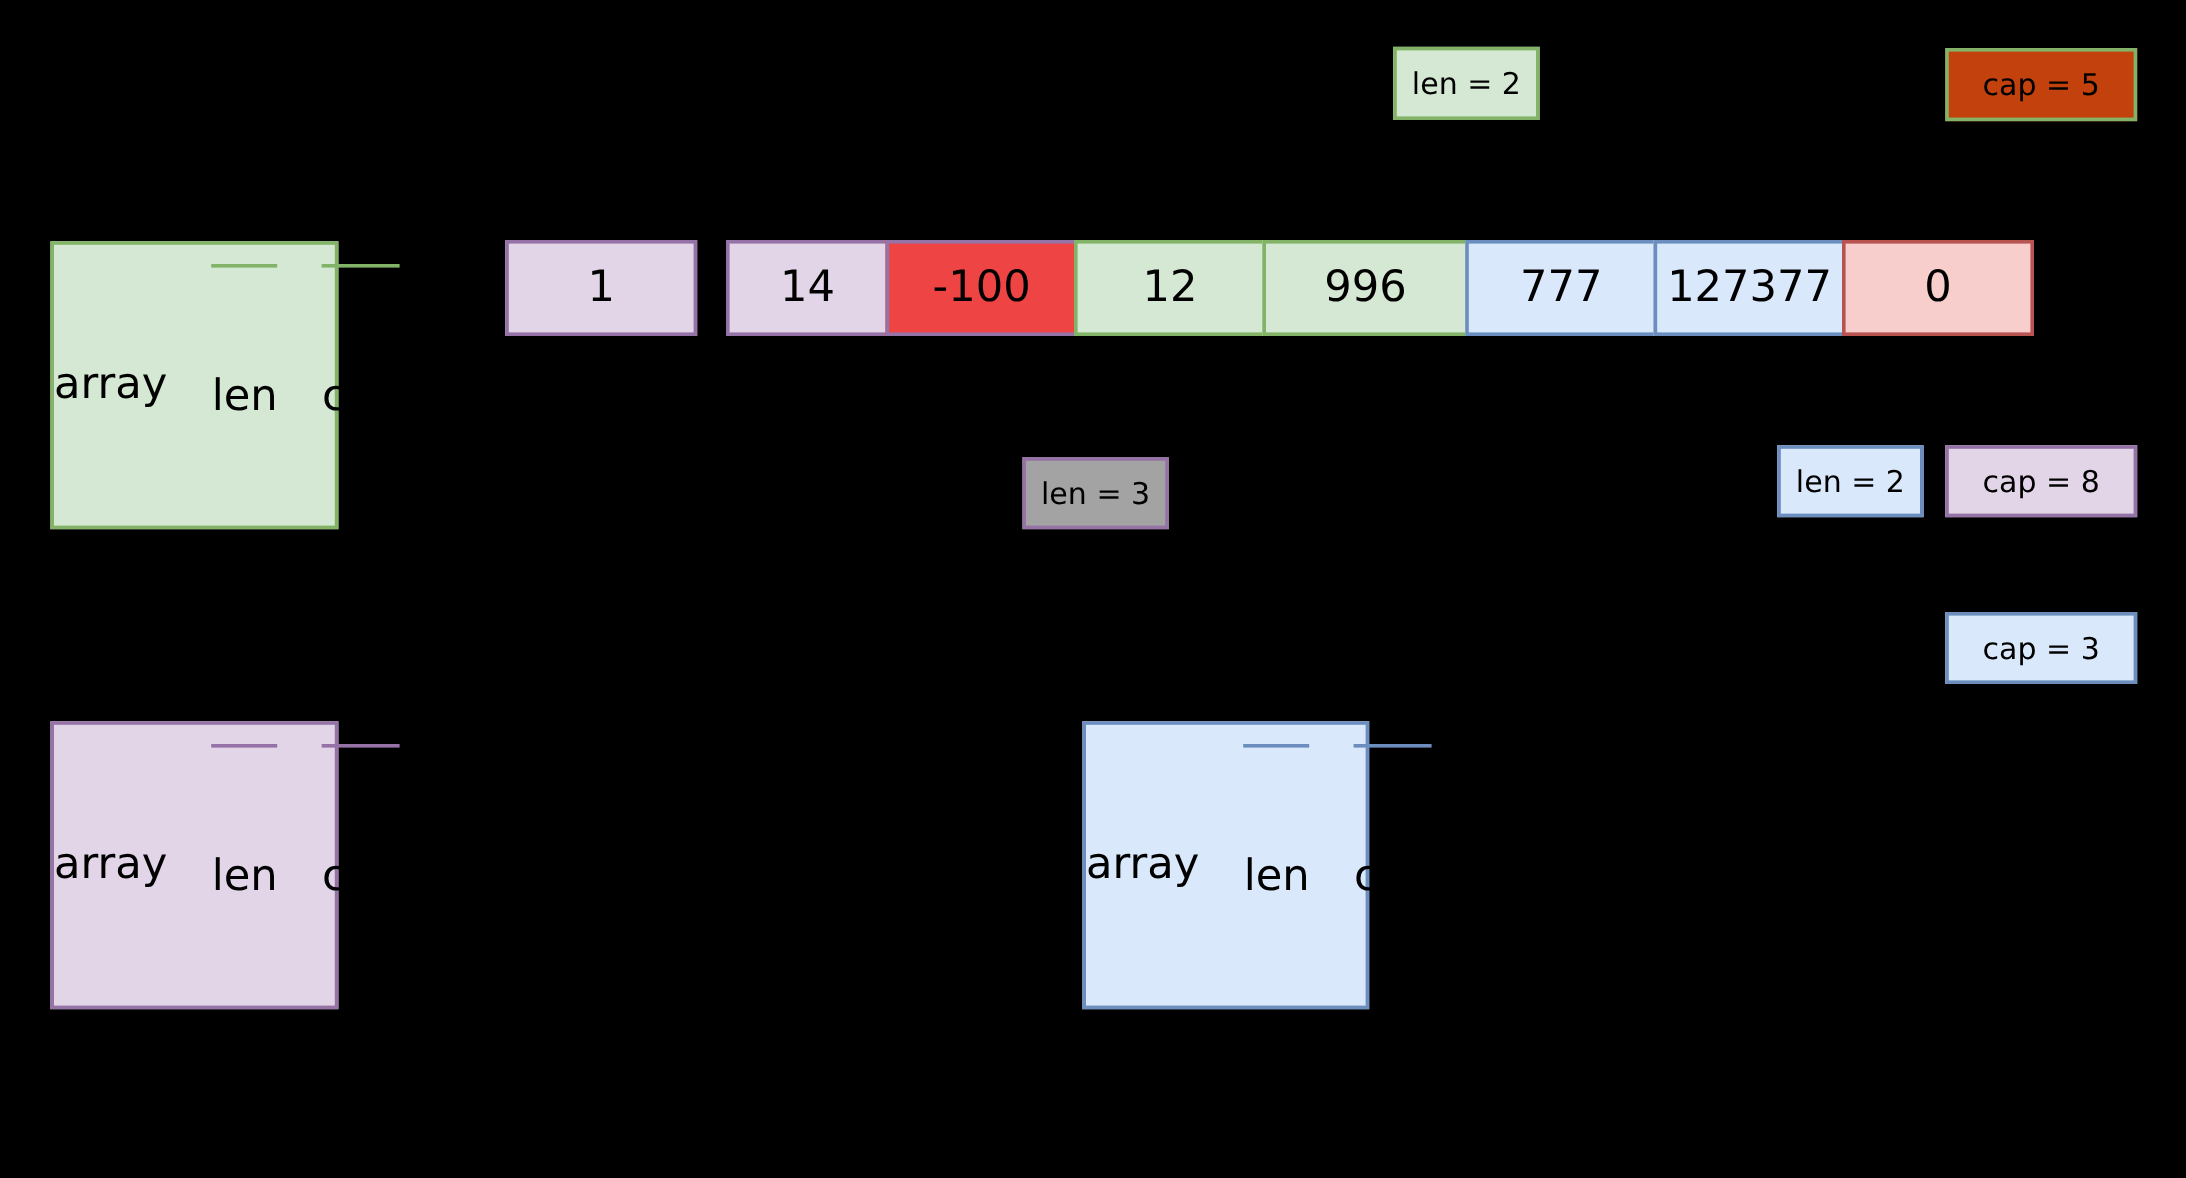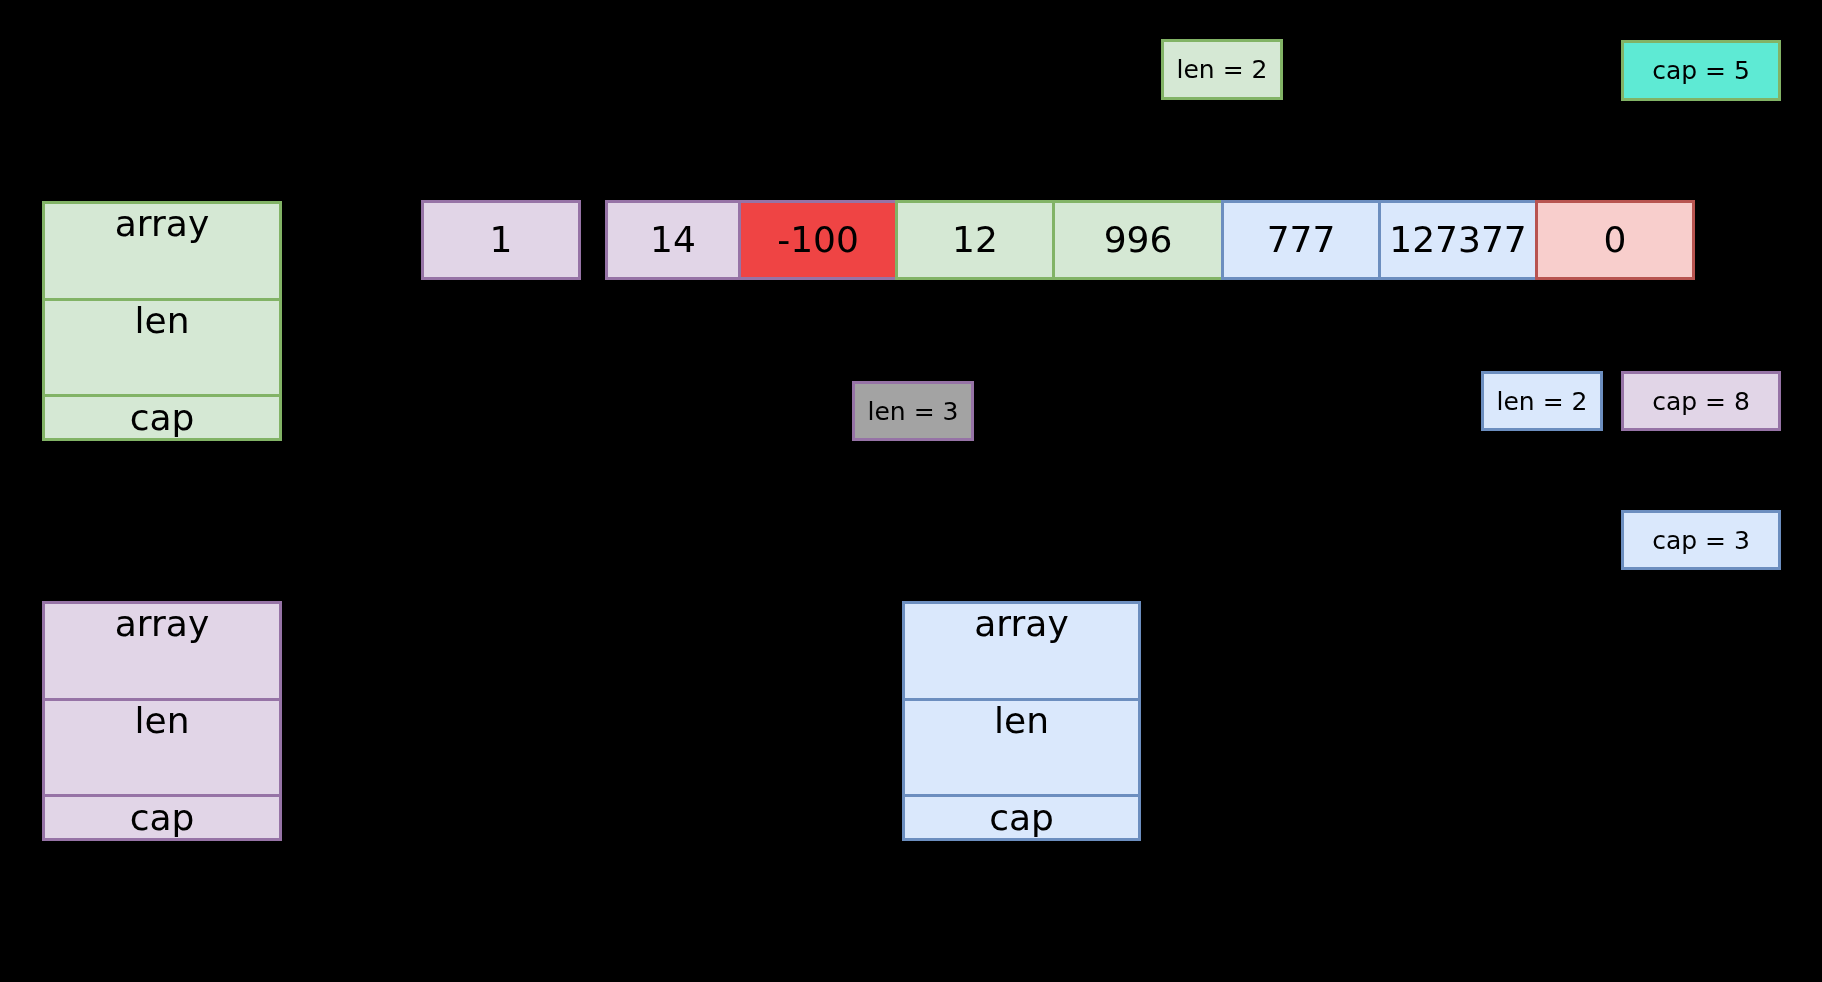--- a/index.html
+++ b/index.html
@@ -13,21 +13,20 @@
     height: 982px;
     background: #000000;
     overflow: hidden;
     font-family: "DejaVu Sans", "Liberation Sans", sans-serif;
     color: #000000;
   }
   
   .struct {
     position: absolute;
     display: flex;
-    flex-direction: column;
     box-sizing: border-box;
     border: 3px solid;
     gap: 37px;
   }
   .struct-row {
     flex: 1;
     display: flex;
     align-items: center;
     justify-content: center;
     font-size: 36px;
@@ -91,18 +90,18 @@
       <div class="array-cell" style="width: 160px; height: 80px; background-color: rgb(225, 213, 231); border-color: rgb(150, 115, 166);">1</div>
       <div class="array-cell" style="width: 136px; height: 80px; background-color: rgb(225, 213, 231); border-color: rgb(150, 115, 166); margin-left: 24px;">14</div>
       <div class="array-cell" style="width: 160px; height: 80px; background-color: #ef4444; border-color: rgb(150, 115, 166);">-100</div>
       <div class="array-cell" style="width: 160px; height: 80px; background-color: rgb(213, 232, 212); border-color: rgb(130, 179, 102);">12</div>
       <div class="array-cell" style="width: 172px; height: 80px; background-color: rgb(213, 232, 212); border-color: rgb(130, 179, 102);">996</div>
       <div class="array-cell" style="width: 160px; height: 80px; background-color: rgb(218, 232, 252); border-color: rgb(108, 142, 191);">777</div>
       <div class="array-cell" style="width: 160px; height: 80px; background-color: rgb(218, 232, 252); border-color: rgb(108, 142, 191);">127377</div>
       <div class="array-cell" style="width: 160px; height: 80px; background-color: rgb(248, 206, 204); border-color: rgb(184, 84, 80);">0</div>
     </div>
     <div class="badge" style="left: 1161px; top: 39px; width: 122px; height: 61px; background-color: rgb(213, 232, 212); border-color: rgb(130, 179, 102);">len = 2</div>
-    <div class="badge" style="left: 1621px; top: 40px; width: 160px; height: 61px; background-color: #5eead4; border-color: rgb(130, 179, 102);">cap = 5</div>
+    <div class="badge" style="left: 1621px; top: 40px; width: 160px; height: 61px; background-color: #c2410c; border-color: rgb(130, 179, 102);">cap = 5</div>
     <div class="badge" style="left: 852px; top: 381px; width: 122px; height: 60px; background-color: #a3a3a3; border-color: rgb(150, 115, 166);">len = 3</div>
     <div class="badge" style="left: 1481px; top: 371px; width: 122px; height: 60px; background-color: rgb(218, 232, 252); border-color: rgb(108, 142, 191);">len = 2</div>
     <div class="badge" style="left: 1621px; top: 371px; width: 160px; height: 60px; background-color: rgb(225, 213, 231); border-color: rgb(150, 115, 166);">cap = 8</div>
     <div class="badge" style="left: 1621px; top: 510px; width: 160px; height: 60px; background-color: rgb(218, 232, 252); border-color: rgb(108, 142, 191);">cap = 3</div>
   </div>
 
 </body></html>

